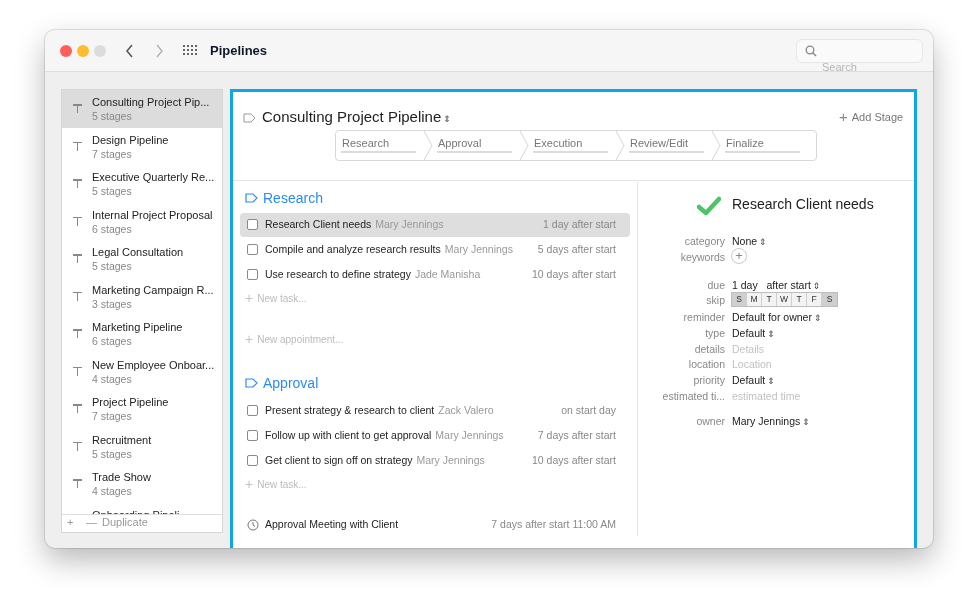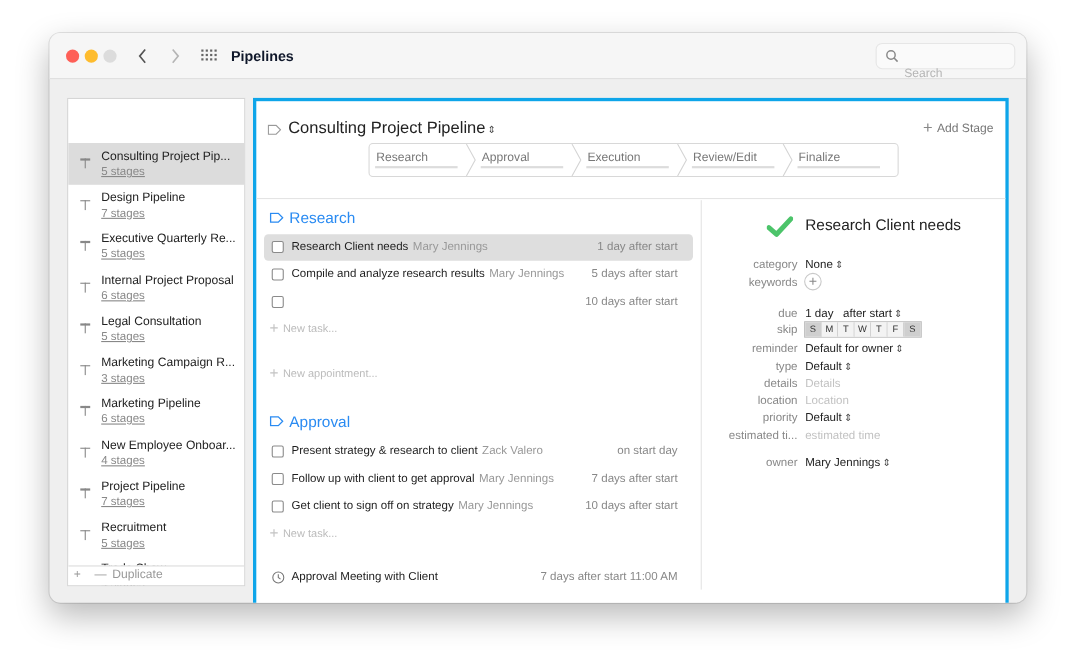--- a/index.html
+++ b/index.html
@@ -19,27 +19,27 @@
   .nav-back { left: 75px; }
   .nav-fwd { left: 104px; color: #b0b0b0; }
   .grid-icon { position: absolute; left: 138px; top: 15px; width: 15px; height: 11px; display: grid; grid-template-columns: repeat(4, 2px); grid-template-rows: repeat(3, 2px); gap: 2px; }
   .grid-icon span { width: 2px; height: 2px; background: #666; }
   .app-title { position: absolute; left: 165px; top: 13px; font-size: 13px; font-weight: bold; color: #0f172a; }
   .search { position: absolute; left: 751px; top: 9px; width: 127px; height: 24px; border: 1px solid #e6e6e6; border-radius: 6px; background: #fafafa; }
   .search-icon { position: absolute; left: 8px; top: 5px; width: 12px; height: 12px; }
   .search-text { position: absolute; left: 25px; top: 5px; font-size: 11px; color: #b5b5b5; margin-top: 16px; }
 
   .sidebar { position: absolute; left: 16px; top: 59px; width: 162px; height: 444px; background: #fff; border: 1px solid #d6d6d6; overflow: hidden; }
-  .side-item { position: absolute; left: 0; width: 175px; height: 37.5px; margin-top: 40px; }
+  .side-item { position: absolute; left: 0; width: 175px; height: 37.5px; }
   .side-item.selected { background: #dcdcdc; }
   .side-icon { position: absolute; left: 11px; top: 13px; width: 9px; height: 11px; }
   .side-icon .bar { position: absolute; left: 0; top: 1px; width: 9px; height: 1.6px; background: #888; }
   .side-icon .stem { position: absolute; left: 3.5px; top: 1px; width: 1.8px; height: 9px; background: #888; }
   .side-name { position: absolute; left: 30px; top: 6px; font-size: 11px; color: #222; white-space: nowrap; }
-  .side-sub { position: absolute; left: 30px; top: 20px; font-size: 10.5px; color: #888; white-space: nowrap; text-decoration: underline; }
+  .side-sub { position: absolute; left: 30px; top: 20px; font-size: 10.5px; color: #888; white-space: nowrap; }
   .side-footer { position: absolute; left: 0; bottom: 0; width: 160px; height: 18px; border-top: 1px solid #dcdcdc; background: #fff; }
   .side-footer span { position: absolute; top: 1px; font-size: 11px; color: #999; }
   .sf-plus { left: 5px; }
   .sf-minus { left: 24px; }
   .sf-dup { left: 40px; }
 
   .main { position: absolute; left: 185px; top: 59px; width: 687px; height: 532px; background: #fff; border: 3px solid #0ea5e9; overflow: hidden; }
   .header { position: absolute; left: 0; top: 0; width: 685px; height: 89px; border-bottom: 1px solid #e4e4e4; }
   .pipe-tag { position: absolute; left: 10px; top: 21px; width: 13px; height: 10px; }
   .pipe-title { position: absolute; left: 29px; top: 16px; font-size: 15px; color: #222; }
@@ -278,20 +278,21 @@
         <div class="task-title"><span>Research Client needs</span><span class="task-owner">Mary Jennings</span></div>
         <div class="task-due">1 day after start</div>
       </div>
       <div class="task" style="top:56px">
         <div class="cb"></div>
         <div class="task-title"><span>Compile and analyze research results</span><span class="task-owner">Mary Jennings</span></div>
         <div class="task-due">5 days after start</div>
       </div>
       <div class="task" style="top:81px">
         <div class="cb"></div>
+        <div class="task-title"><span>Use research to define strategy</span><span class="task-owner">Jade Manisha</span></div>
         <div class="task-due">10 days after start</div>
       </div>
       <div class="new-row" style="top:108px"><span class="plus">+</span><span>New task...</span></div>
       <div class="new-row" style="top:149px"><span class="plus">+</span><span>New appointment...</span></div>
 
       <div class="section-head" style="top:193px">
         <svg class="tag" viewBox="0 0 13 10">
             <path d="M1 1 H8 L12 5 L8 9 H1 Z" fill="none" stroke="#2a8bf2" stroke-width="1.2"></path>
           </svg><span>Approval</span>
       </div>

